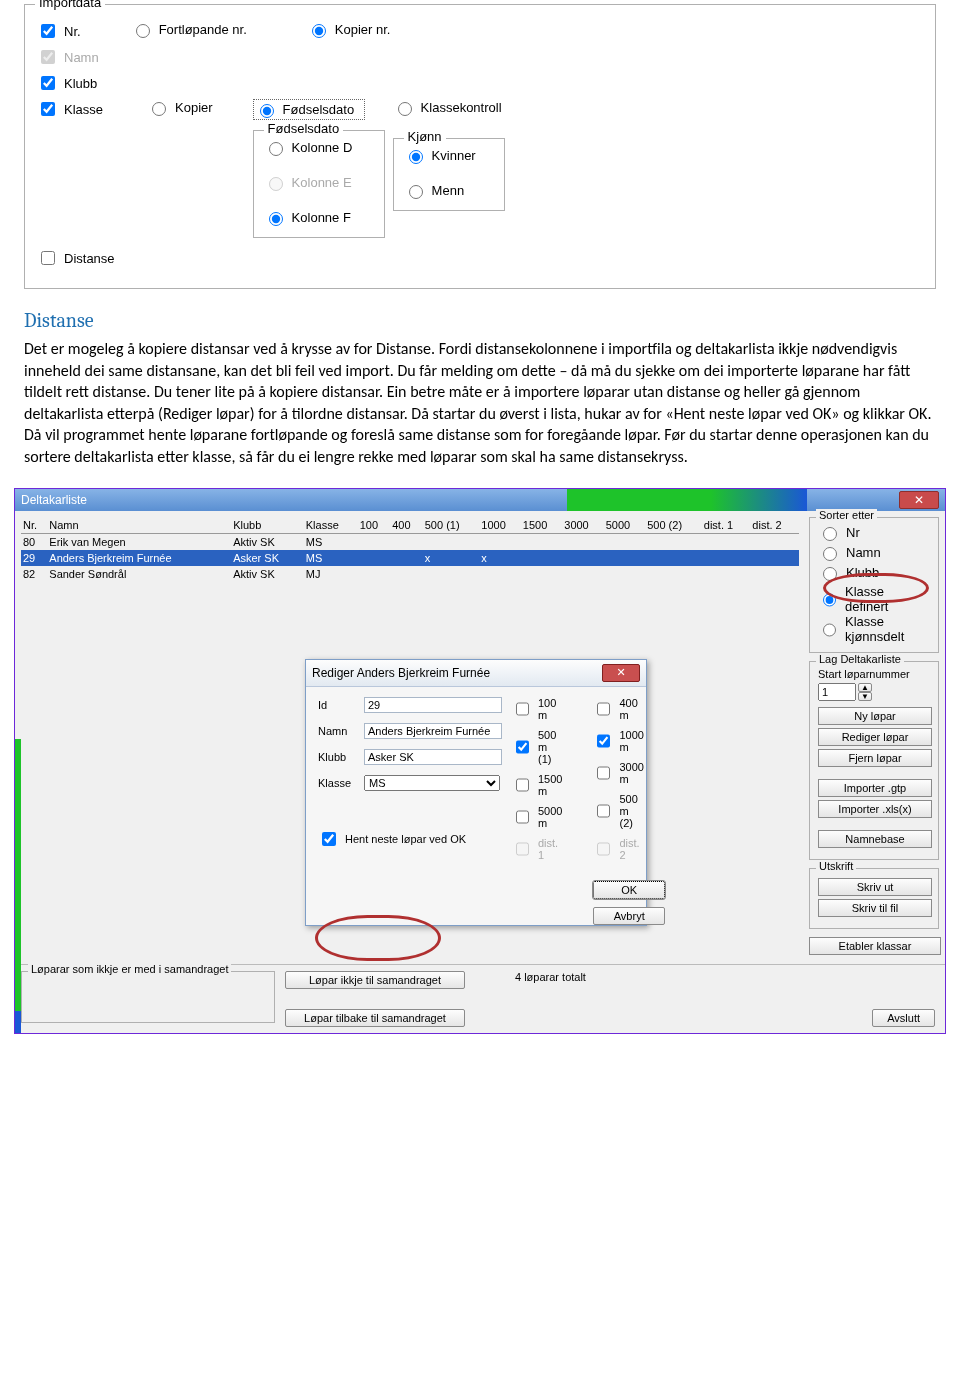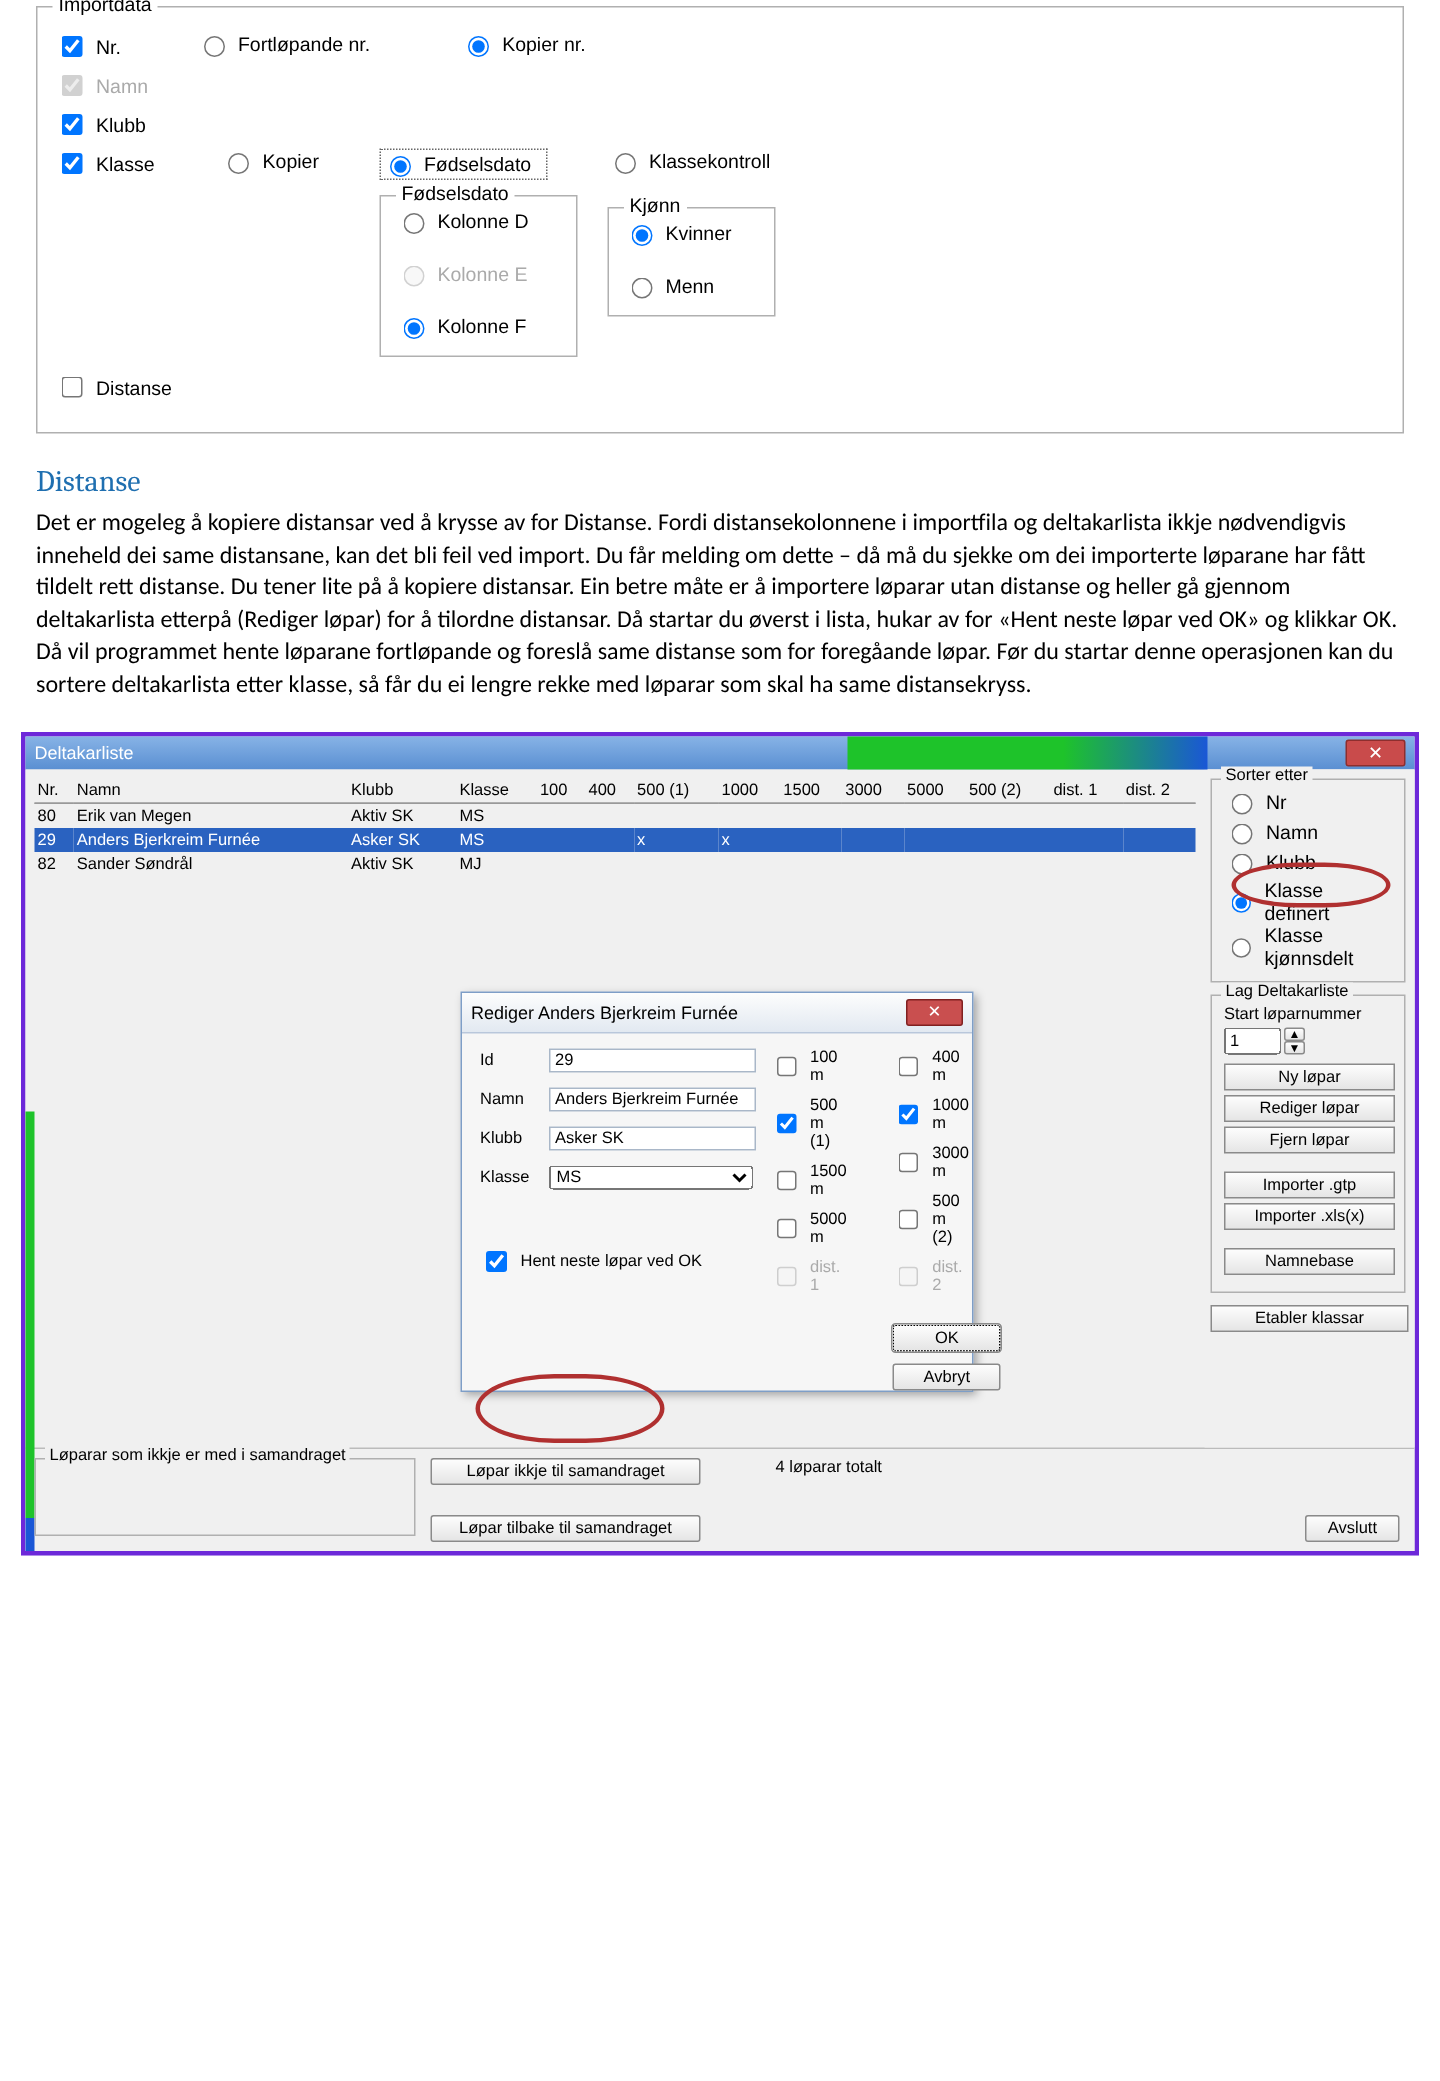--- a/index.html
+++ b/index.html
@@ -6,21 +6,21 @@
 .fieldset { border:1px solid #b0b0b0; margin:10px 24px; padding:10px 12px 14px; position:relative; }
 .fieldset .legend { position:absolute; top:-10px; left:10px; background:#fff; padding:0 4px; font-size:13px; }
 .cb { display:inline-flex; align-items:center; gap:6px; margin-right:20px; }
 .cb input { width:14px; height:14px; }
 .disabled { color:#aaa; }
 .row { display:flex; align-items:flex-start; margin:6px 0; }
 .col { display:flex; flex-direction:column; gap:10px; }
 .heading { color:#1f6fb0; font-family:Cambria,Georgia,serif; font-size:20px; margin:20px 24px 6px; }
 .para { margin:0 24px 20px; font-family:Calibri,Arial,sans-serif; font-size:16px; line-height:1.35; }
 
-.lower { margin:0 14px 24px; border:3px solid #6d28d9; position:relative; background:#f0f0f0; }
+.lower { margin:0 14px 24px; border:1px solid #6d28d9; position:relative; background:#f0f0f0; }
 .titlebar { background:linear-gradient(#87b3e6,#5a8fd2); height:22px; display:flex; align-items:center; justify-content:space-between; padding:0 6px; font-size:12px; }
 .titlebar .closebtn { background:#c94b4b; color:#fff; width:38px; height:16px; display:flex; align-items:center; justify-content:center; border-radius:2px; border:1px solid #8d2e2e; font-size:12px; }
 .body2 { background:#f0f0f0; display:flex; }
 .leftpanel { flex:1; padding:6px; }
 .rightpanel { width:130px; border-left:0; padding:6px 6px 6px 4px; background:#f0f0f0; }
 table.grid { width:100%; border-collapse:collapse; font-size:11px; }
 table.grid th { text-align:left; font-weight:400; border-bottom:1px solid #999; padding:2px; background:#f0f0f0; }
 table.grid td { padding:2px; }
 tr.sel td { background:#2a62c0; color:#fff; }
 .dialog { position:absolute; left:290px; top:170px; width:340px; background:#f6f6f6; border:1px solid #7e9ec7; box-shadow:2px 2px 6px rgba(0,0,0,.35); z-index:5; }
@@ -98,21 +98,21 @@
         <label class="cb disabled">
             <input type="radio" disabled="" style="">
             <span>Kolonne E</span>
           </label><br><br>
         <label class="cb">
             <input type="radio" checked="" style="">
             <span>Kolonne F</span>
           </label>
       </div>
     </div>
-    <div class="col" style="margin-left:20px;">
+    <div class="col" style="margin-left:8px;">
       <label class="cb">
           <input type="radio" style="">
           <span>Klassekontroll</span>
         </label>
       <div class="fieldset" style="margin:12px 0 0;padding:8px 10px;width:90px;">
         <div class="legend">Kjønn</div>
         <label class="cb">
             <input type="radio" checked="" style="">
             <span>Kvinner</span>
           </label><br><br>
@@ -252,20 +252,25 @@
         </div>
         <div class="sidebtn">Ny løpar</div>
         <div class="sidebtn">Rediger løpar</div>
         <div class="sidebtn">Fjern løpar</div>
         <div style="height:6px;"></div>
         <div class="sidebtn">Importer .gtp</div>
         <div class="sidebtn">Importer .xls(x)</div>
         <div style="height:6px;"></div>
         <div class="sidebtn">Namnebase</div>
       </div>
+      <div class="side-fieldset">
+        <div class="lg">Utskrift</div>
+        <div class="sidebtn">Skriv ut</div>
+        <div class="sidebtn">Skriv til fil</div>
+      </div>
       <div class="sidebtn">Etabler klassar</div>
     </div>
   </div>
 
   <div class="dialog">
     <div class="dlg-title">
       <span>Rediger Anders Bjerkreim Furnée</span>
       <div class="redclose">✕</div>
     </div>
     <div class="dlg-body">

